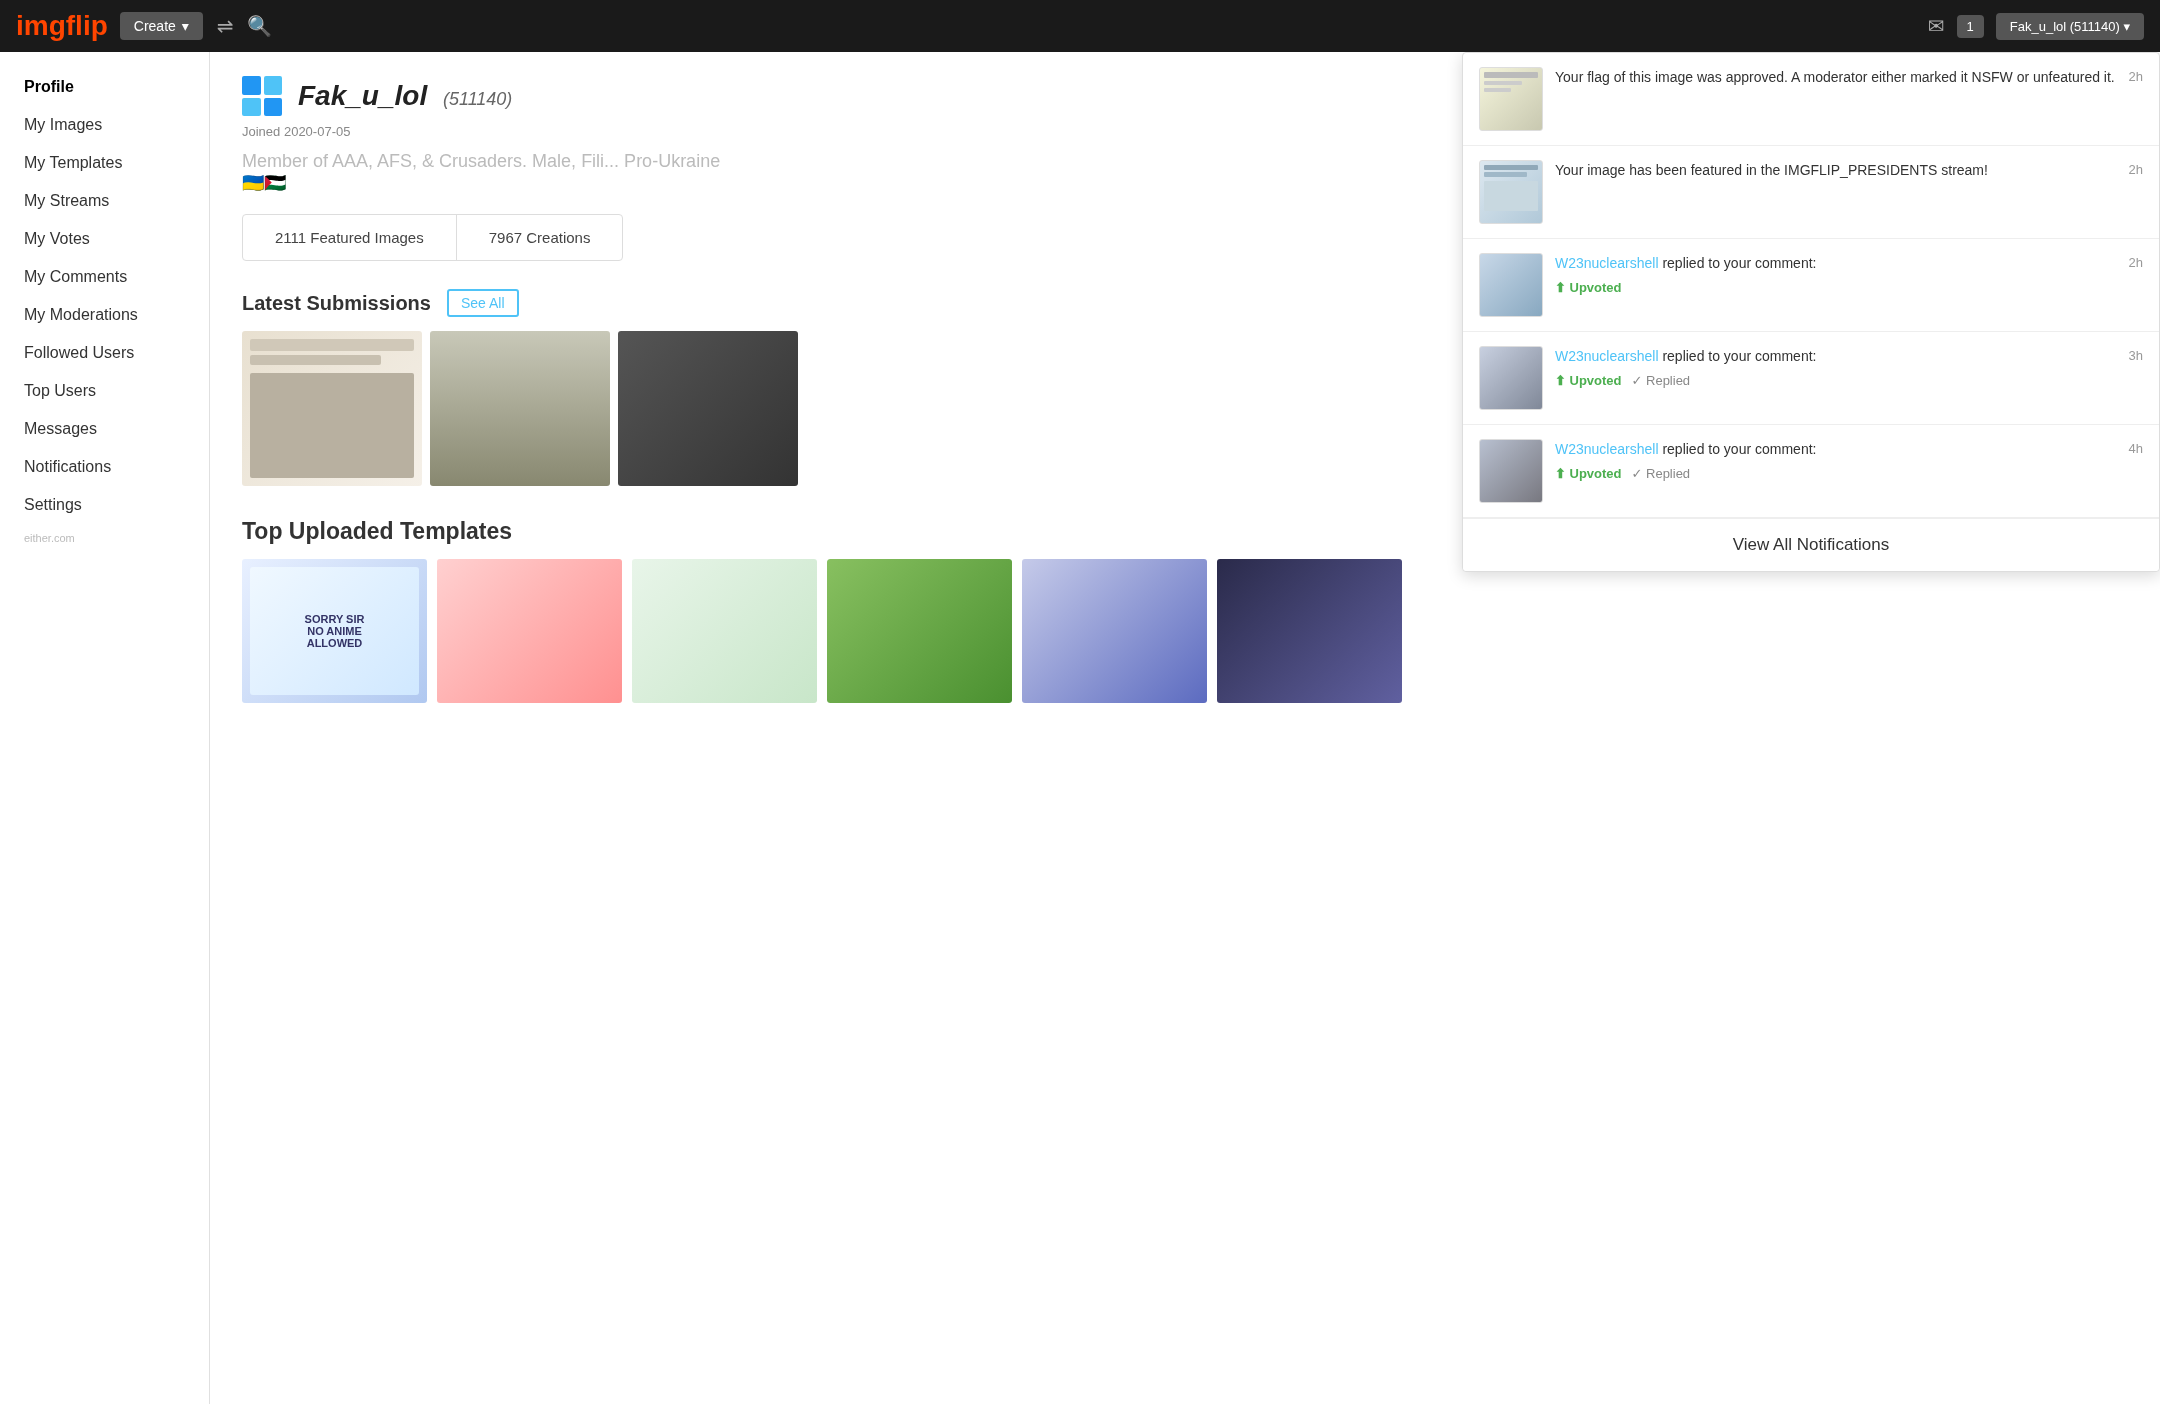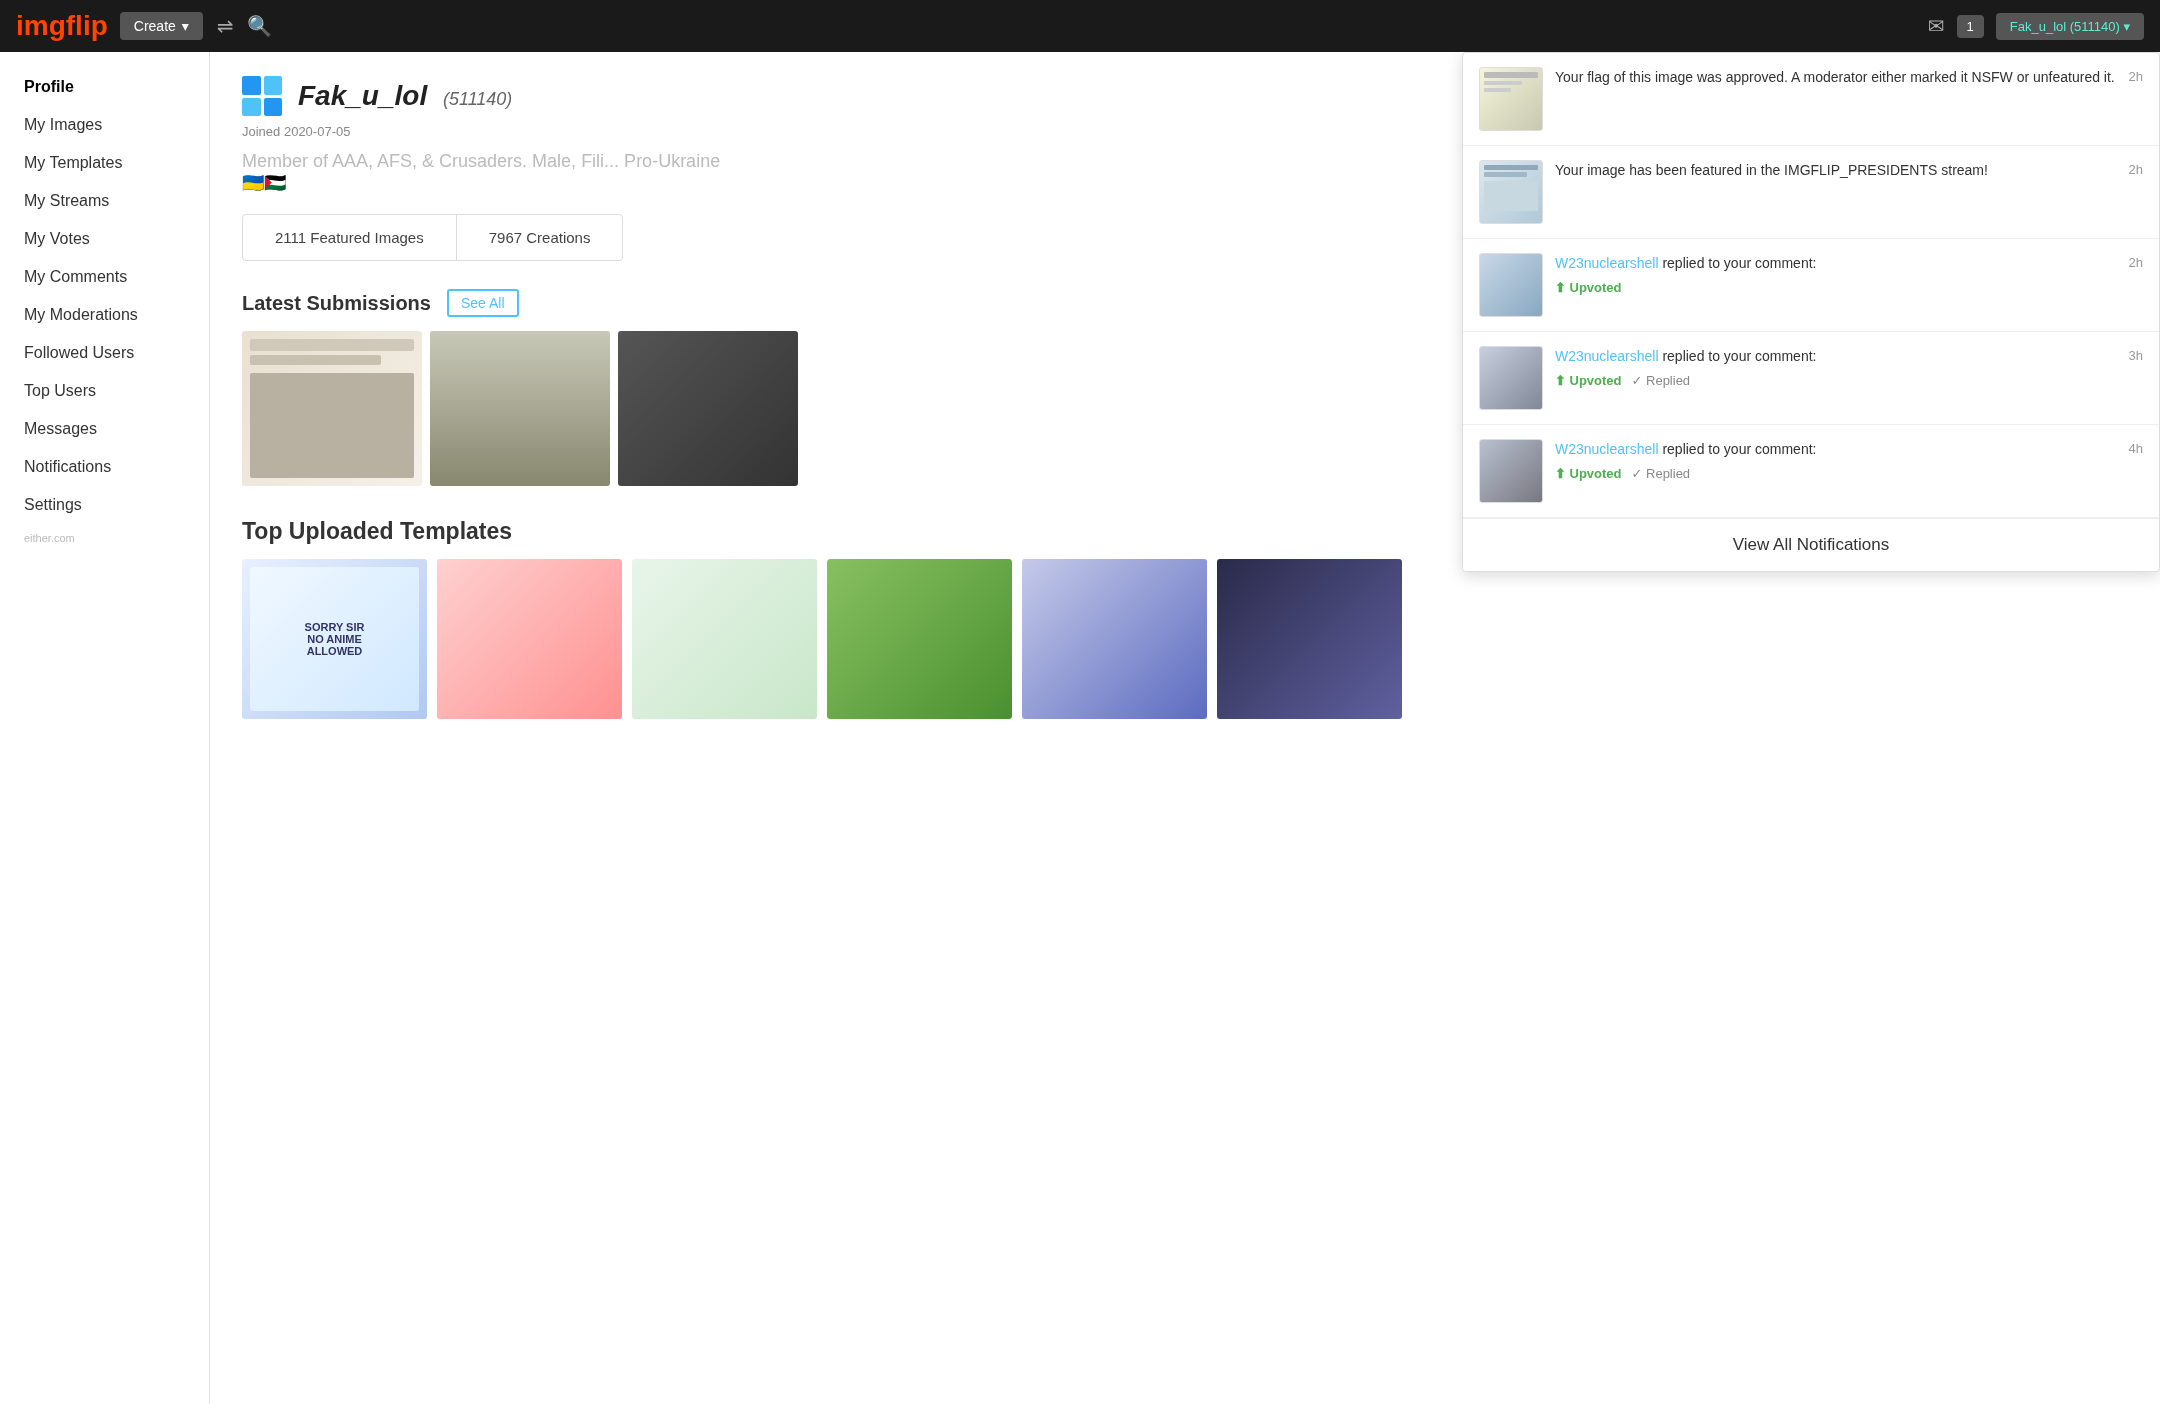--- a/index.html
+++ b/index.html
@@ -53,21 +53,21 @@
     }
     .topnav-notif-badge {
       background: #555;
       color: #fff;
       padding: 4px 10px;
       border-radius: 4px;
       font-size: 13px;
     }
     .topnav-user-btn {
       background: #555;
-      color: #5eead4;
+      color: #ffffff;
       border: none;
       padding: 6px 14px;
       border-radius: 4px;
       cursor: pointer;
       font-size: 13px;
     }
 
     
     .layout {
       display: flex;
@@ -203,21 +203,21 @@
       color: #333;
       margin-bottom: 14px;
     }
     .templates-grid {
       display: flex;
       gap: 10px;
       flex-wrap: wrap;
     }
     .template-thumb {
       width: 185px;
-      height: 160px;
+      height: 144px;
       border-radius: 3px;
       overflow: hidden;
       background: #e0e0e0;
       flex-shrink: 0;
     }
 
     
     .notif-overlay {
       position: absolute;
       top: 0;

